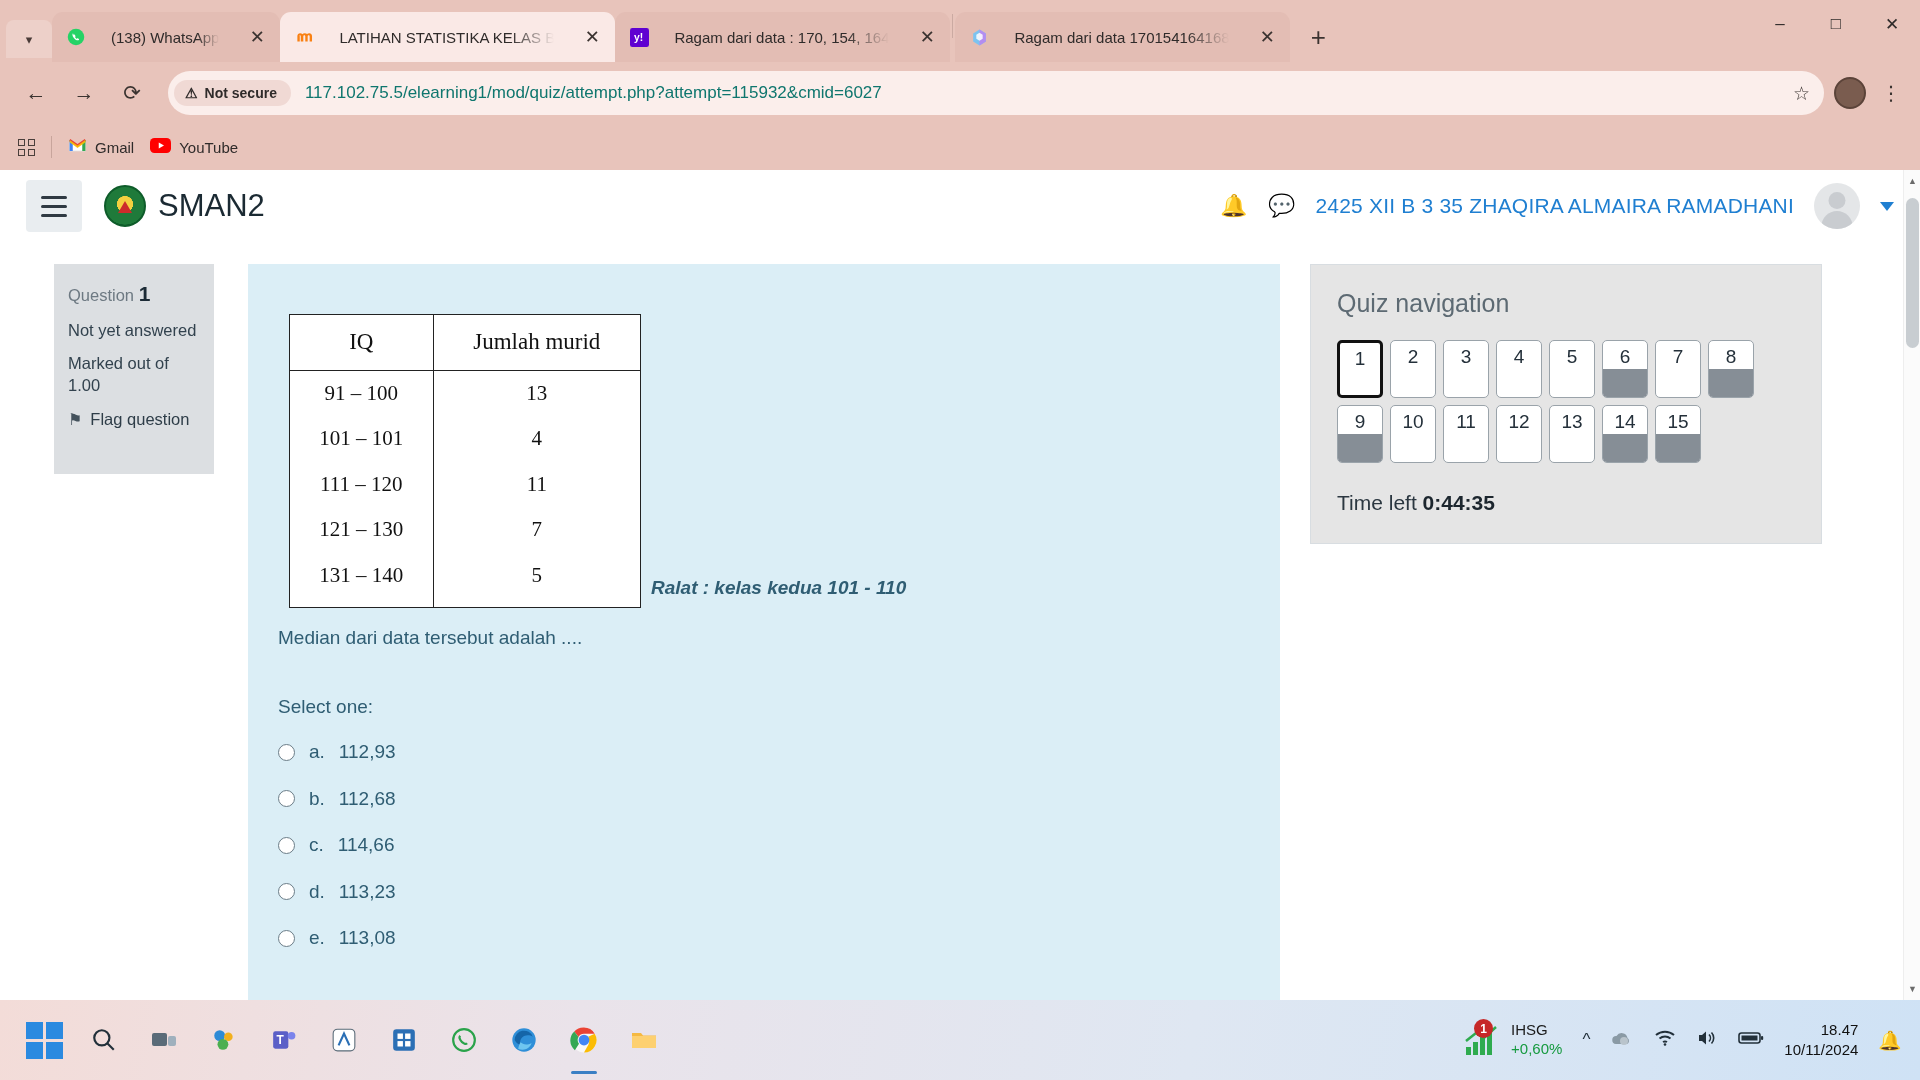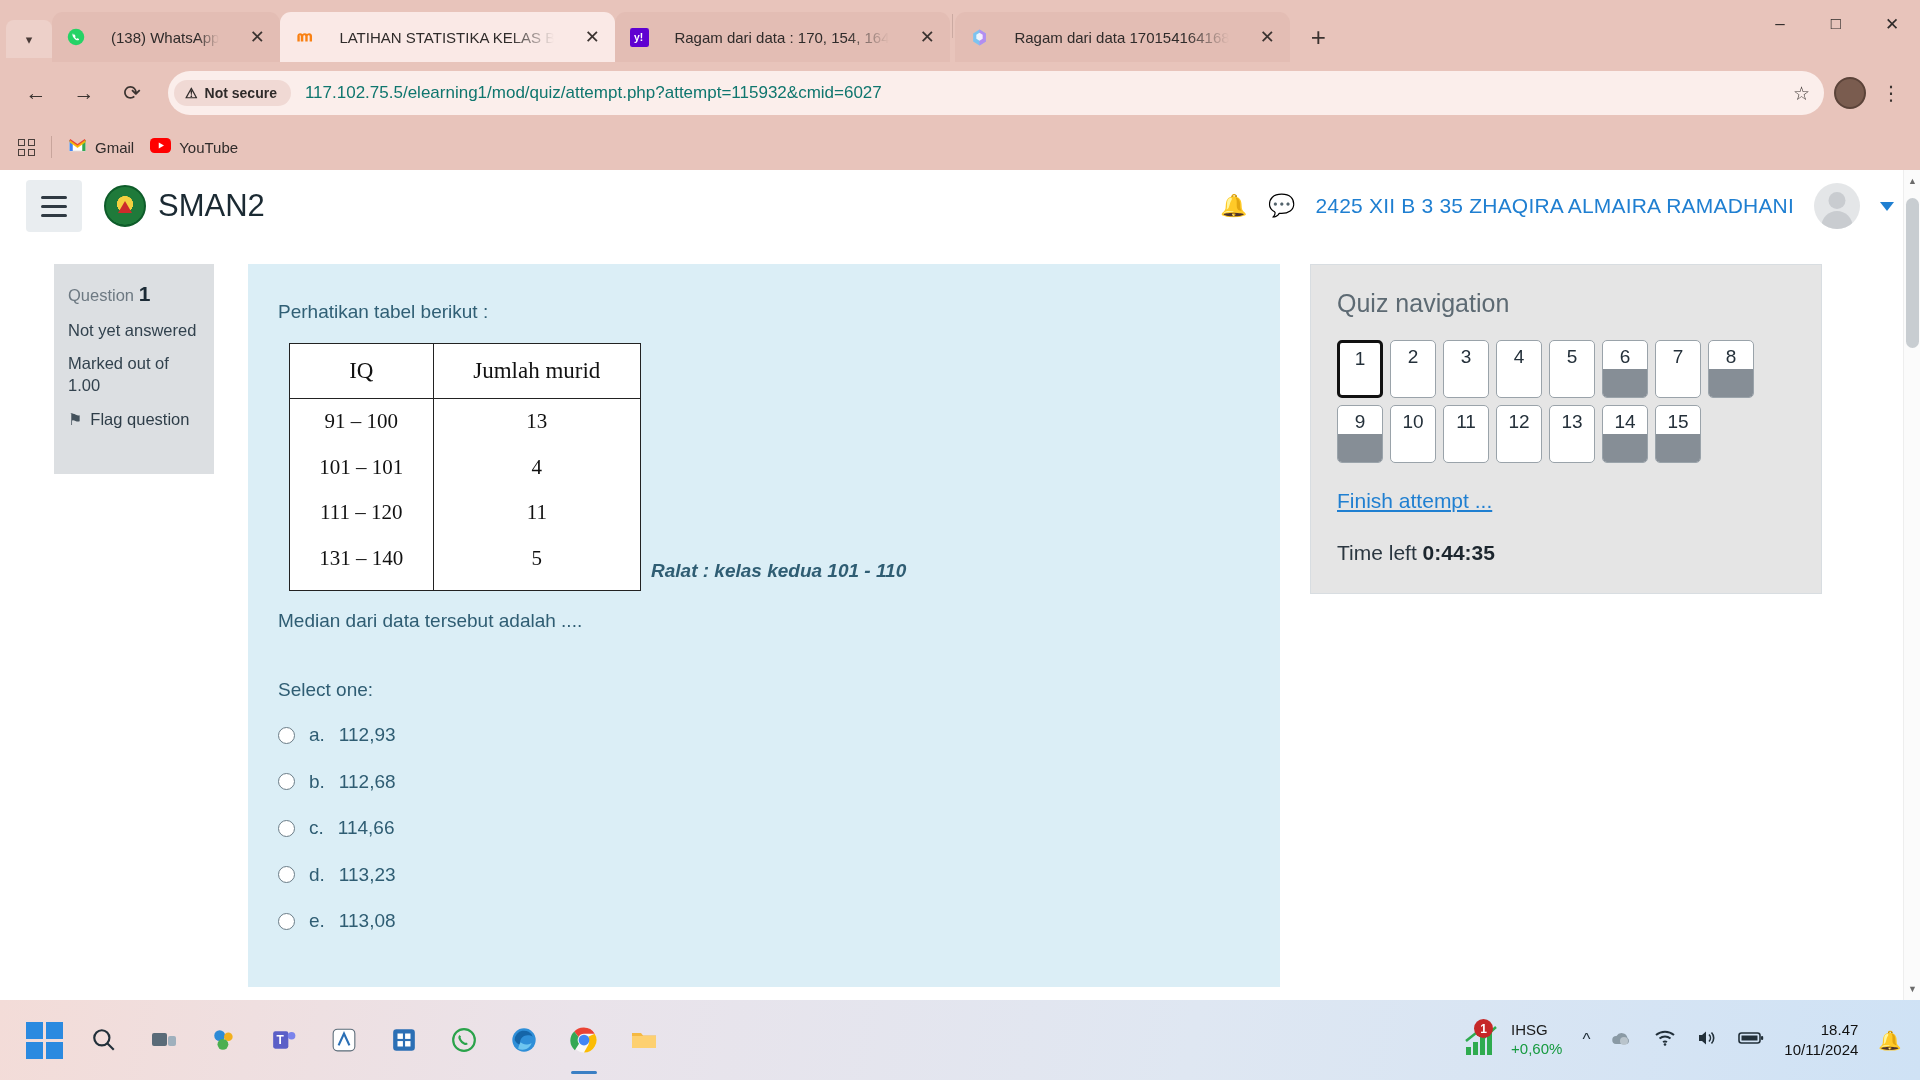--- a/index.html
+++ b/index.html
@@ -316,21 +316,20 @@
           </div>
           <div class="line">Not yet answered</div>
           <div class="line">Marked out of 1.00</div>
           <div class="flagq">
             <span class="flag-ico">⚑</span>
             <span>Flag question</span>
           </div>
         </div>
 
         <div class="qbody">
-          <div class="qtext">Perhatikan tabel berikut :</div>
 
           <div class="tablewrap">
             <table class="iq">
               <thead>
                 <tr>
                   <th>IQ</th>
                   <th>Jumlah murid</th>
                 </tr>
               </thead>
               <tbody>
@@ -338,20 +337,24 @@
                   <td>91 – 100</td>
                   <td>13</td>
                 </tr>
                 <tr>
                   <td>101 – 101</td>
                   <td>4</td>
                 </tr>
                 <tr>
                   <td>111 – 120</td>
                   <td>11</td>
+                </tr>
+                <tr>
+                  <td>121 – 130</td>
+                  <td>7</td>
                 </tr>
                 <tr class="last">
                   <td>131 – 140</td>
                   <td>5</td>
                 </tr>
               </tbody>
             </table>
             <div class="ralat">Ralat : kelas kedua 101 - 110</div>
           </div>
 
@@ -401,21 +404,20 @@
             <div class="qbtn">7</div>
             <div class="qbtn half">8</div>
             <div class="qbtn half">9</div>
             <div class="qbtn">10</div>
             <div class="qbtn">11</div>
             <div class="qbtn">12</div>
             <div class="qbtn">13</div>
             <div class="qbtn half">14</div>
             <div class="qbtn half">15</div>
           </div>
-          <a class="finish" href="#">Finish attempt ...</a>
           <div class="timeleft">
             <span>Time left</span>
             <b>0:44:35</b>
           </div>
         </div>
       </div>
 
     </div>
   </div>
 

